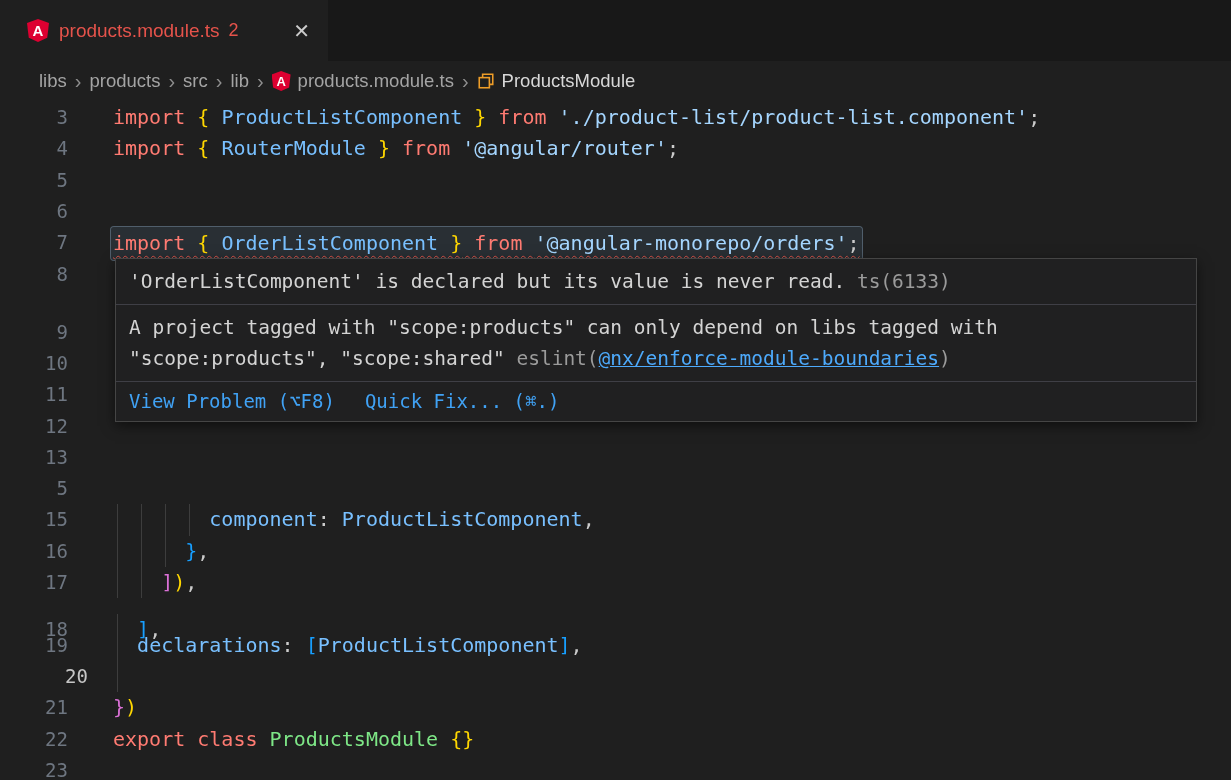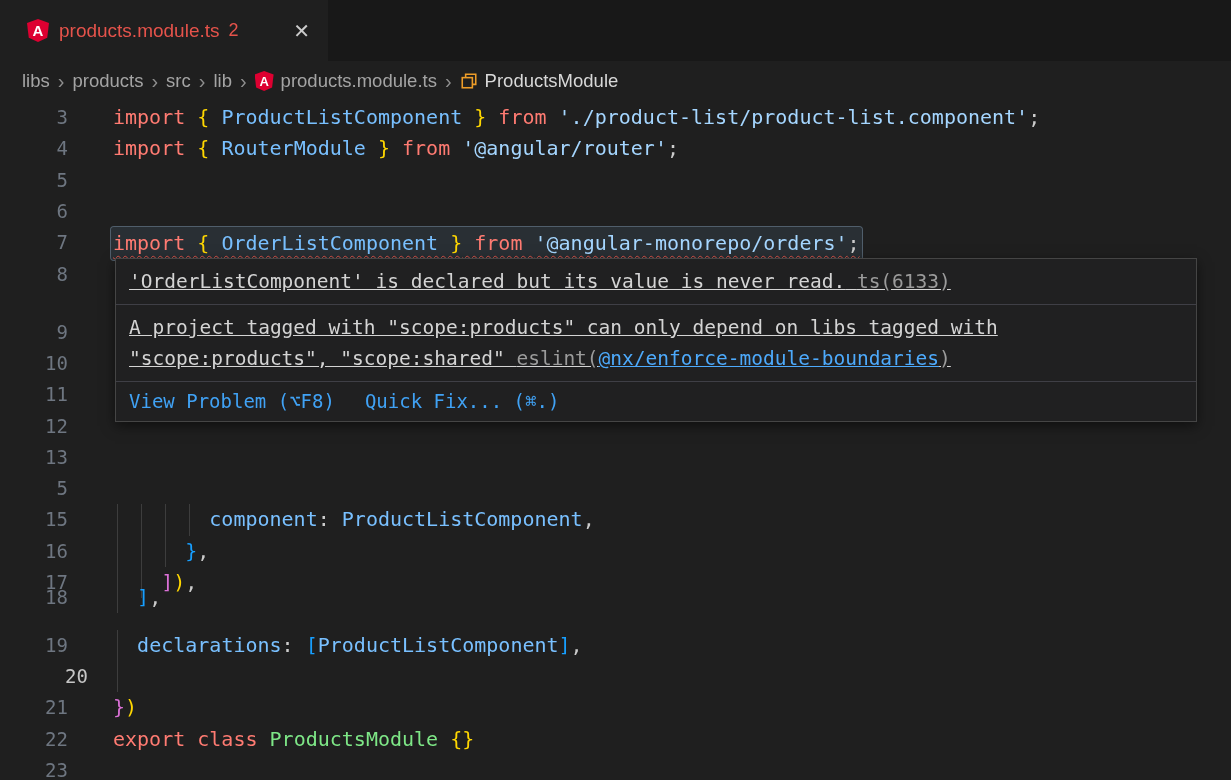--- a/index.html
+++ b/index.html
@@ -15,21 +15,21 @@
        clip-path:polygon(50% 0,100% 17%,92% 82%,50% 100%,8% 82%,0 17%);
        display:flex;align-items:center;justify-content:center;
        color:#fff;font-size:15px;font-weight:700;font-family:"Liberation Sans",sans-serif;}
   .ng-shield.small{width:19px;height:20px;font-size:13px;}
   .tab-label{margin-left:10px;color:#e5534b;font-size:19px;}
   .tab-badge{margin-left:9px;color:#e5534b;font-size:18px;}
   .tab-close{margin-left:auto;color:#cccccc;font-size:20px;}
 
   
   .breadcrumb{position:absolute;top:61px;left:0;width:100%;height:40px;display:flex;
-       align-items:center;padding-left:22px;box-sizing:border-box;gap:8px;
+       align-items:center;padding-left:39px;box-sizing:border-box;gap:8px;
        font-family:"Liberation Sans",sans-serif;font-size:18.5px;color:#a4a4a4;}
   .bc-sep{color:#8f8f8f;font-size:20px;}
   .bc-item{display:flex;align-items:center;gap:7px;cursor:pointer;white-space:nowrap;}
   .bc-item.last{color:#d8d8d8;}
 
   
   .code-area{position:absolute;top:0;left:0;right:0;bottom:0;font-size:20px;}
   .code-row{position:absolute;left:0;width:100%;height:31.3px;}
   .ln{position:absolute;left:0;top:0;width:68px;text-align:right;color:#6e7681;
       font-size:19px;line-height:31.3px;}
@@ -49,21 +49,21 @@
   .tk-blame{color:#6d6d6d}
   .stmt-box{background:rgba(93,128,160,0.16);box-shadow:0 0 0 1px rgba(140,170,200,0.45);
             border-radius:3px;padding:1px 2px;margin-left:-2px;}
   .sq{text-decoration:underline;text-decoration-style:wavy;text-decoration-color:#e4554b;
       text-decoration-thickness:1.4px;text-underline-offset:5px;}
 
   
   .hover{position:absolute;left:115px;top:258px;width:1082px;background:#202021;
          border:1px solid #454545;box-shadow:0 4px 12px rgba(0,0,0,.5);box-sizing:border-box;
          z-index:5;color:#d4d4d4;font-size:19.5px;}
-  .hv-sec{padding:7px 13px;line-height:31px;text-decoration:underline;}
+  .hv-sec{padding:7px 13px;line-height:31px;}
   .hv-sec + .hv-sec{border-top:1px solid #3f3f46;}
   .hv-dim{color:#9b9b9b;}
   .hv-link{color:#4daafc;text-decoration:underline;cursor:pointer;}
   .hv-kw{color:#569cd6;}
   .hv-str{color:#ce9178;}
   .hv-actions{display:flex;align-items:center;gap:30px;padding:4px 13px;
               border-top:1px solid #3f3f46;font-size:19px;line-height:31px;}
   .hv-action{color:#40a2f5;cursor:pointer;text-decoration:none;}
 </style>
 </head>
@@ -165,21 +165,21 @@
         <i class="guide" style="left: 141.1px;"></i>
         <i class="guide" style="left: 165.2px;"></i>
         <span class="line-code"><span class="tk-punc">      </span><span class="tk-b3">}</span><span class="tk-punc">,</span></span>
       </div>
       <div class="code-row" style="top: 567px;">
         <span class="ln">17</span>
         <i class="guide" style="left: 117px;"></i>
         <i class="guide" style="left: 141.1px;"></i>
         <span class="line-code"><span class="tk-punc">    </span><span class="tk-b2">]</span><span class="tk-b1">)</span><span class="tk-punc">,</span></span>
       </div>
-      <div class="code-row" style="top: 582px;">
+      <div class="code-row" style="top: 614px;">
         <span class="ln">18</span>
         <i class="guide" style="left: 117px;"></i>
         <span class="line-code"><span class="tk-punc">  </span><span class="tk-b3">]</span><span class="tk-punc">,</span></span>
       </div>
       <div class="code-row" style="top: 629.6px;">
         <span class="ln">19</span>
         <i class="guide" style="left: 117px;"></i>
         <span class="line-code"><span class="tk-punc">  </span><span class="tk-prop">declarations</span><span class="tk-punc">: </span><span class="tk-b3">[</span><span class="tk-cls">ProductListComponent</span><span class="tk-b3">]</span><span class="tk-punc">,</span></span>
       </div>
       <div class="code-row active" style="top: 660.9px;">

